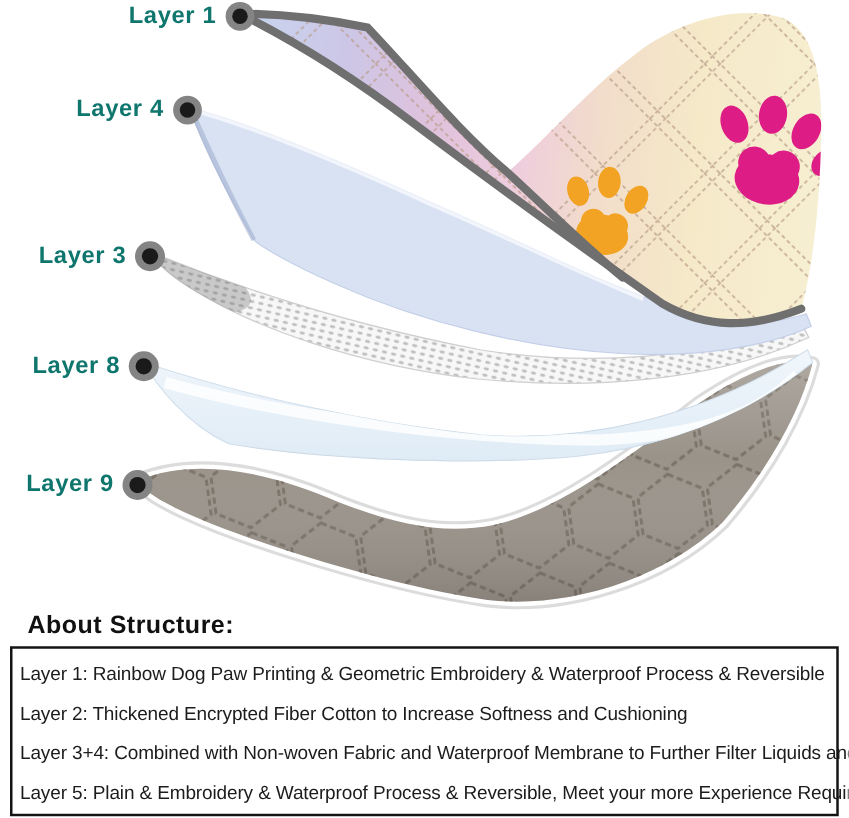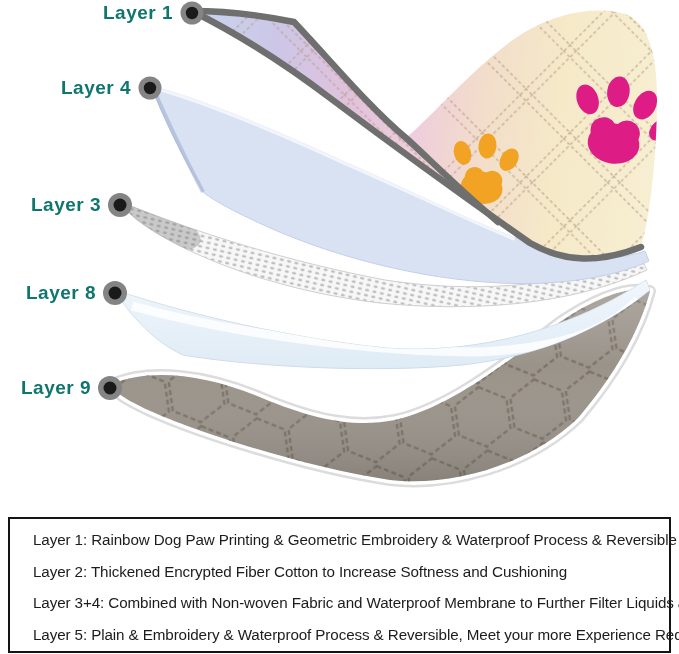--- a/index.html
+++ b/index.html
@@ -6,21 +6,21 @@
   .screen{position:relative;width:679px;height:654px;background:#ffffff;overflow:hidden;
           font-family:"Liberation Sans",sans-serif;}
   .illus{position:absolute;left:0;top:0;}
   .callout{position:absolute;font-weight:bold;font-size:19px;color:#0f766e;
            letter-spacing:.5px;white-space:nowrap;}
   .about-heading{position:absolute;left:22px;top:489px;font-weight:bold;font-size:20px;
                  color:#111;letter-spacing:.4px;}
   .about-box{position:absolute;left:8px;top:517px;width:659px;height:127px;
              border:2px solid #141414;background:#fff;box-sizing:content-box;
              padding-top:5px;}
-  .about-line{height:31.6px;display:flex;align-items:center;padding-left:23px;
+  .about-line{height:31.6px;display:flex;align-items:center;padding-left:6px;
               font-size:15.2px;color:#1c1c1c;letter-spacing:-0.1px;white-space:nowrap;}
 </style>
 </head>
 <body>
 
 <div class="screen">
 
   <svg class="illus" width="679" height="500" viewBox="0 0 679 500">
     <defs>
       <linearGradient id="g1" gradientUnits="userSpaceOnUse" x1="190" y1="80" x2="662" y2="120">
@@ -145,20 +145,21 @@
       </g>
     </g>
   </svg>
 
   <div class="callout" style="top:2px;right:506px">Layer 1</div>
   <div class="callout" style="top:77px;right:548px">Layer 4</div>
   <div class="callout" style="top:194px;right:578px">Layer 3</div>
   <div class="callout" style="top:282px;right:583px">Layer 8</div>
   <div class="callout" style="top:377px;right:588px">Layer 9</div>
 
+  <div class="about-heading">About Structure:</div>
   <div class="about-box">
     <div class="about-line">Layer 1: Rainbow Dog Paw Printing &amp; Geometric Embroidery &amp; Waterproof Process &amp; Reversible</div>
     <div class="about-line">Layer 2: Thickened Encrypted Fiber Cotton to Increase Softness and Cushioning</div>
     <div class="about-line">Layer 3+4: Combined with Non-woven Fabric and Waterproof Membrane to Further Filter Liquids and Stains</div>
     <div class="about-line">Layer 5: Plain &amp; Embroidery &amp; Waterproof Process &amp; Reversible, Meet your more Experience Requirements</div>
   </div>
 
 </div>
 
 </body></html>

